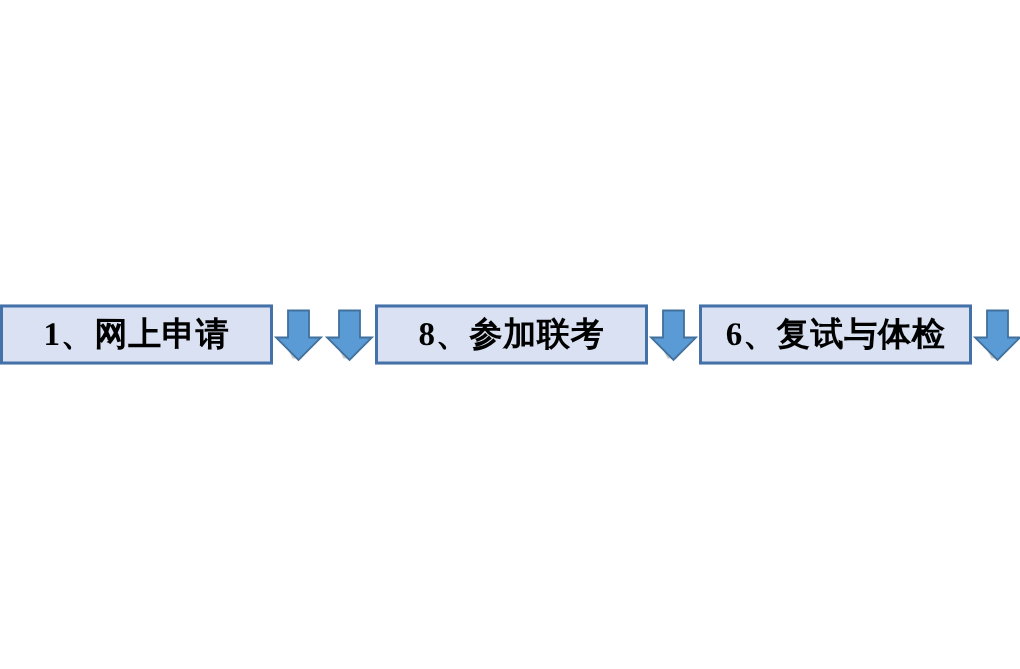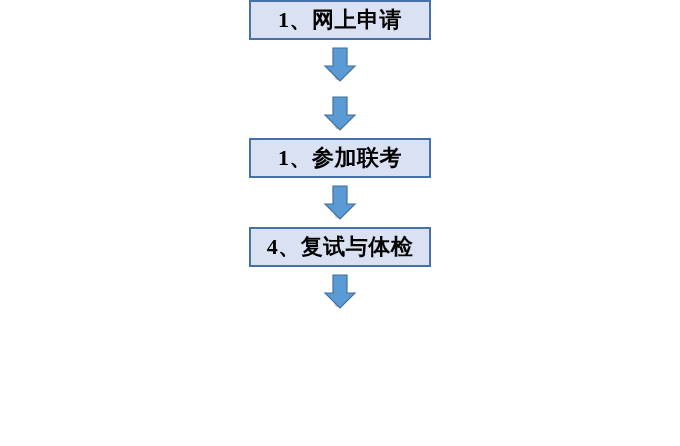--- a/index.html
+++ b/index.html
@@ -20,21 +20,21 @@
     height: 446px;
     background: #ffffff;
   }
   .flow-column {
     position: absolute;
     left: 0;
     top: 0;
     width: 680px;
     height: 446px;
     display: flex;
-    flex-direction: column;
+    flex-direction: row;
     align-items: center;
     justify-content: flex-start;
     box-sizing: border-box;
   }
   .flow-node {
     width: 182px;
     height: 40px;
     box-sizing: border-box;
     background: #d9e1f2;
     border: 2px solid #4472a8;
@@ -85,32 +85,32 @@
 
 
     <div class="flow-connector">
       <svg viewBox="0 0 34 34" xmlns="http://www.w3.org/2000/svg" aria-hidden="true">
         <polygon points="19,3 19,21 25,21 19,33 13,33 7,21 13,21 13,3" fill="#9a9a9a" opacity="0.55"></polygon>
         <polygon points="10,1 24,1 24,19 32,19 17,34 2,19 10,19" fill="#5b9bd5" stroke="#41719c" stroke-width="1.2"></polygon>
       </svg>
     </div>
 
     <div class="flow-node">
-      <span class="flow-node-label">1、参加联考</span>
+      <span class="flow-node-label">8、参加联考</span>
     </div>
 
     <div class="flow-connector">
       <svg viewBox="0 0 34 34" xmlns="http://www.w3.org/2000/svg" aria-hidden="true">
         <polygon points="19,3 19,21 25,21 19,33 13,33 7,21 13,21 13,3" fill="#9a9a9a" opacity="0.55"></polygon>
         <polygon points="10,1 24,1 24,19 32,19 17,34 2,19 10,19" fill="#5b9bd5" stroke="#41719c" stroke-width="1.2"></polygon>
       </svg>
     </div>
 
     <div class="flow-node">
-      <span class="flow-node-label">4、复试与体检</span>
+      <span class="flow-node-label">6、复试与体检</span>
     </div>
 
     <div class="flow-connector">
       <svg viewBox="0 0 34 34" xmlns="http://www.w3.org/2000/svg" aria-hidden="true">
         <polygon points="19,3 19,21 25,21 19,33 13,33 7,21 13,21 13,3" fill="#9a9a9a" opacity="0.55"></polygon>
         <polygon points="10,1 24,1 24,19 32,19 17,34 2,19 10,19" fill="#5b9bd5" stroke="#41719c" stroke-width="1.2"></polygon>
       </svg>
     </div>
 
 

